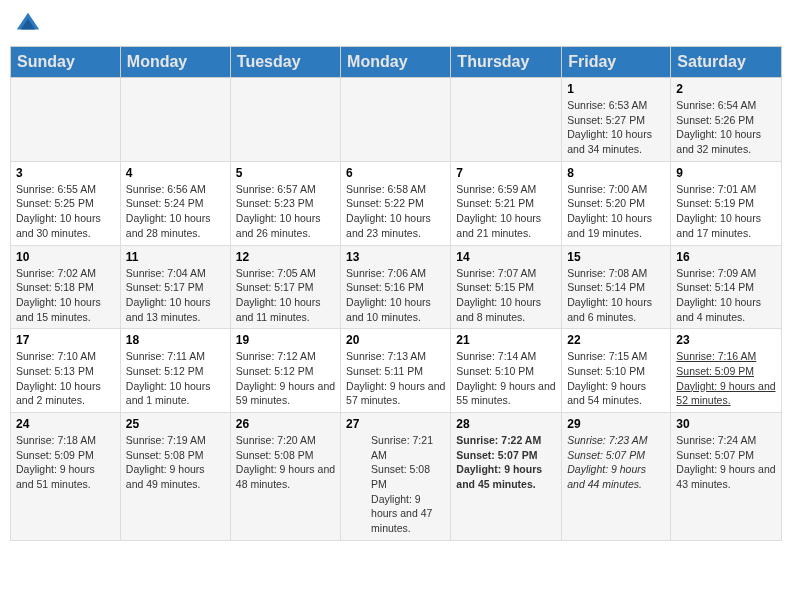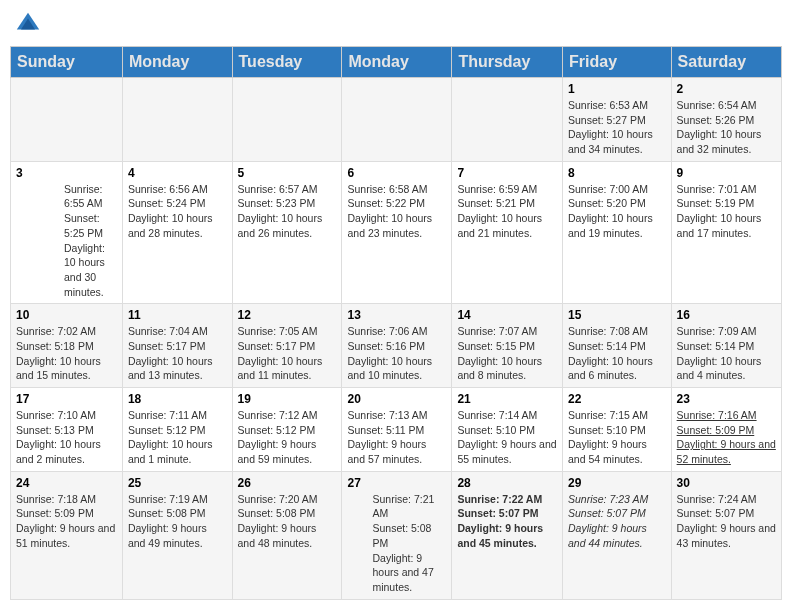--- a/index.html
+++ b/index.html
@@ -132,21 +132,21 @@
         <td>
           <span class="day-number">2</span>
           <div class="day-info" style="white-space: pre-line;">Sunrise: 6:54 AM
 Sunset: 5:26 PM
 Daylight: 10 hours and 32 minutes.</div>
         </td>
       </tr>
       <tr>
         <td>
           <span class="day-number">3</span>
-          <div class="day-info" style="white-space: pre-line; margin-left: 48px;">Sunrise: 6:55 AM
+          <div class="day-info" style="white-space: pre-line;">Sunrise: 6:55 AM
 Sunset: 5:25 PM
 Daylight: 10 hours and 30 minutes.</div>
         </td>
         <td>
           <span class="day-number">4</span>
           <div class="day-info" style="white-space: pre-line;">Sunrise: 6:56 AM
 Sunset: 5:24 PM
 Daylight: 10 hours and 28 minutes.</div>
         </td>
         <td>

